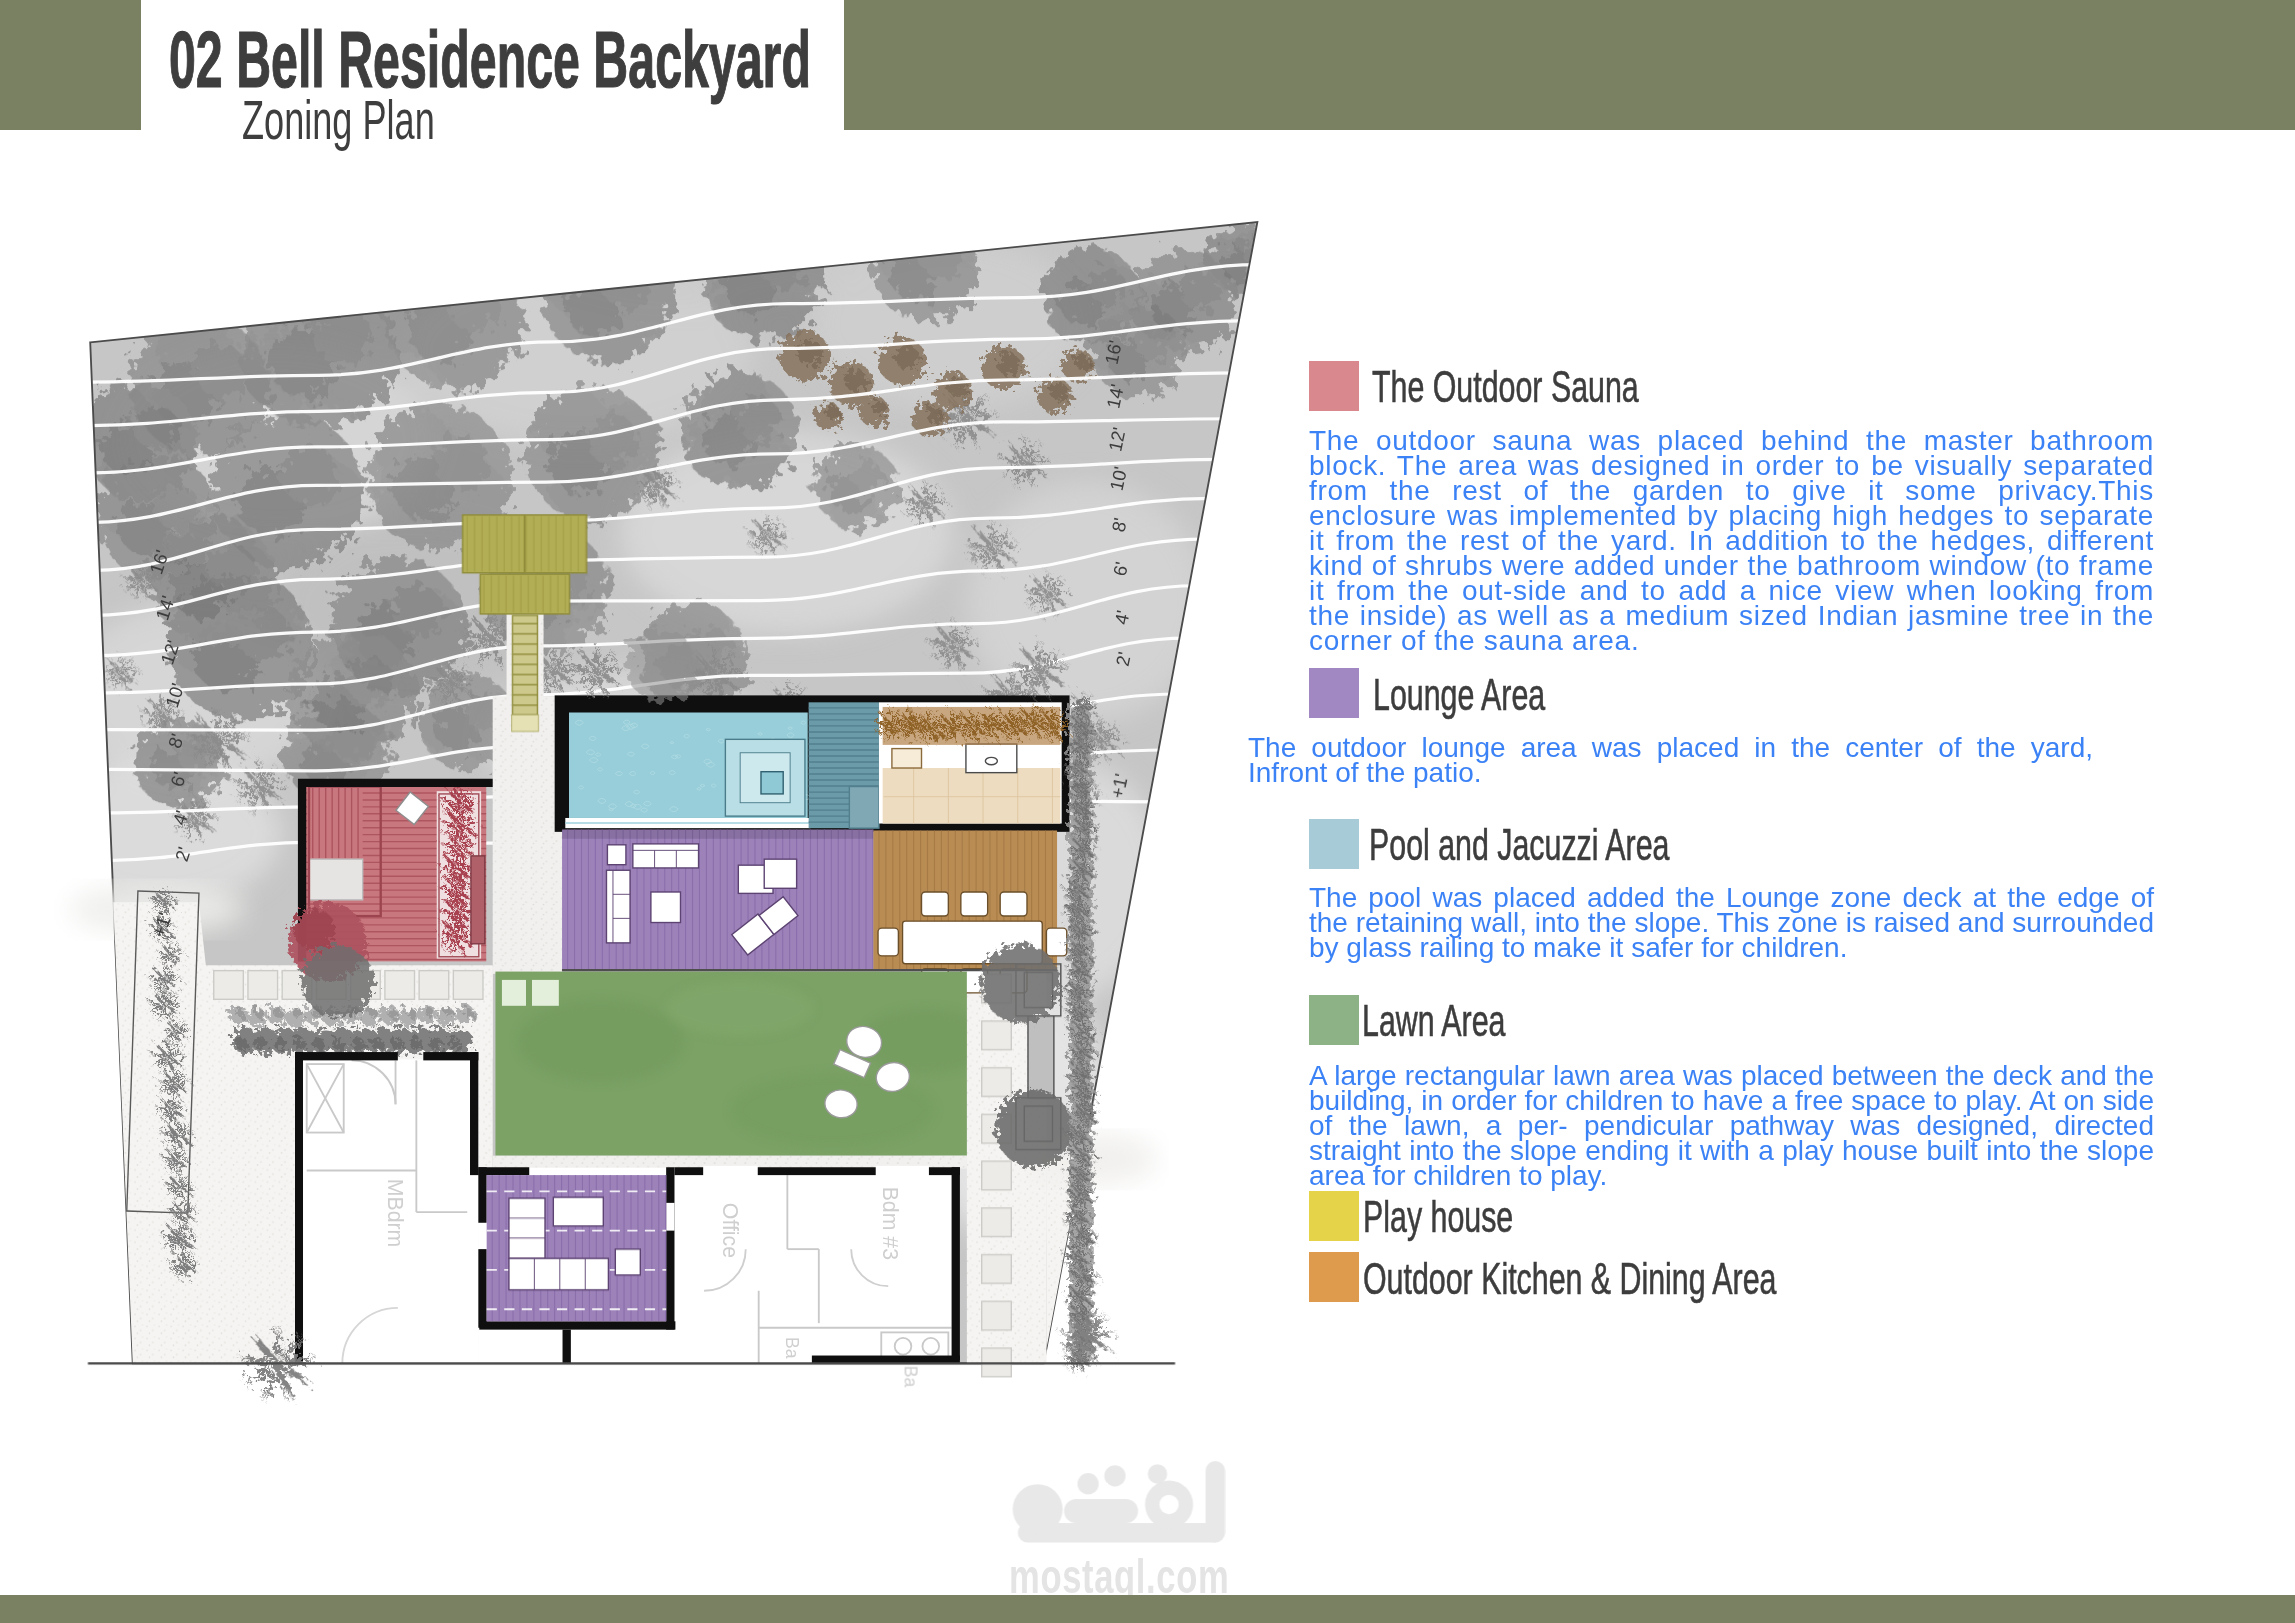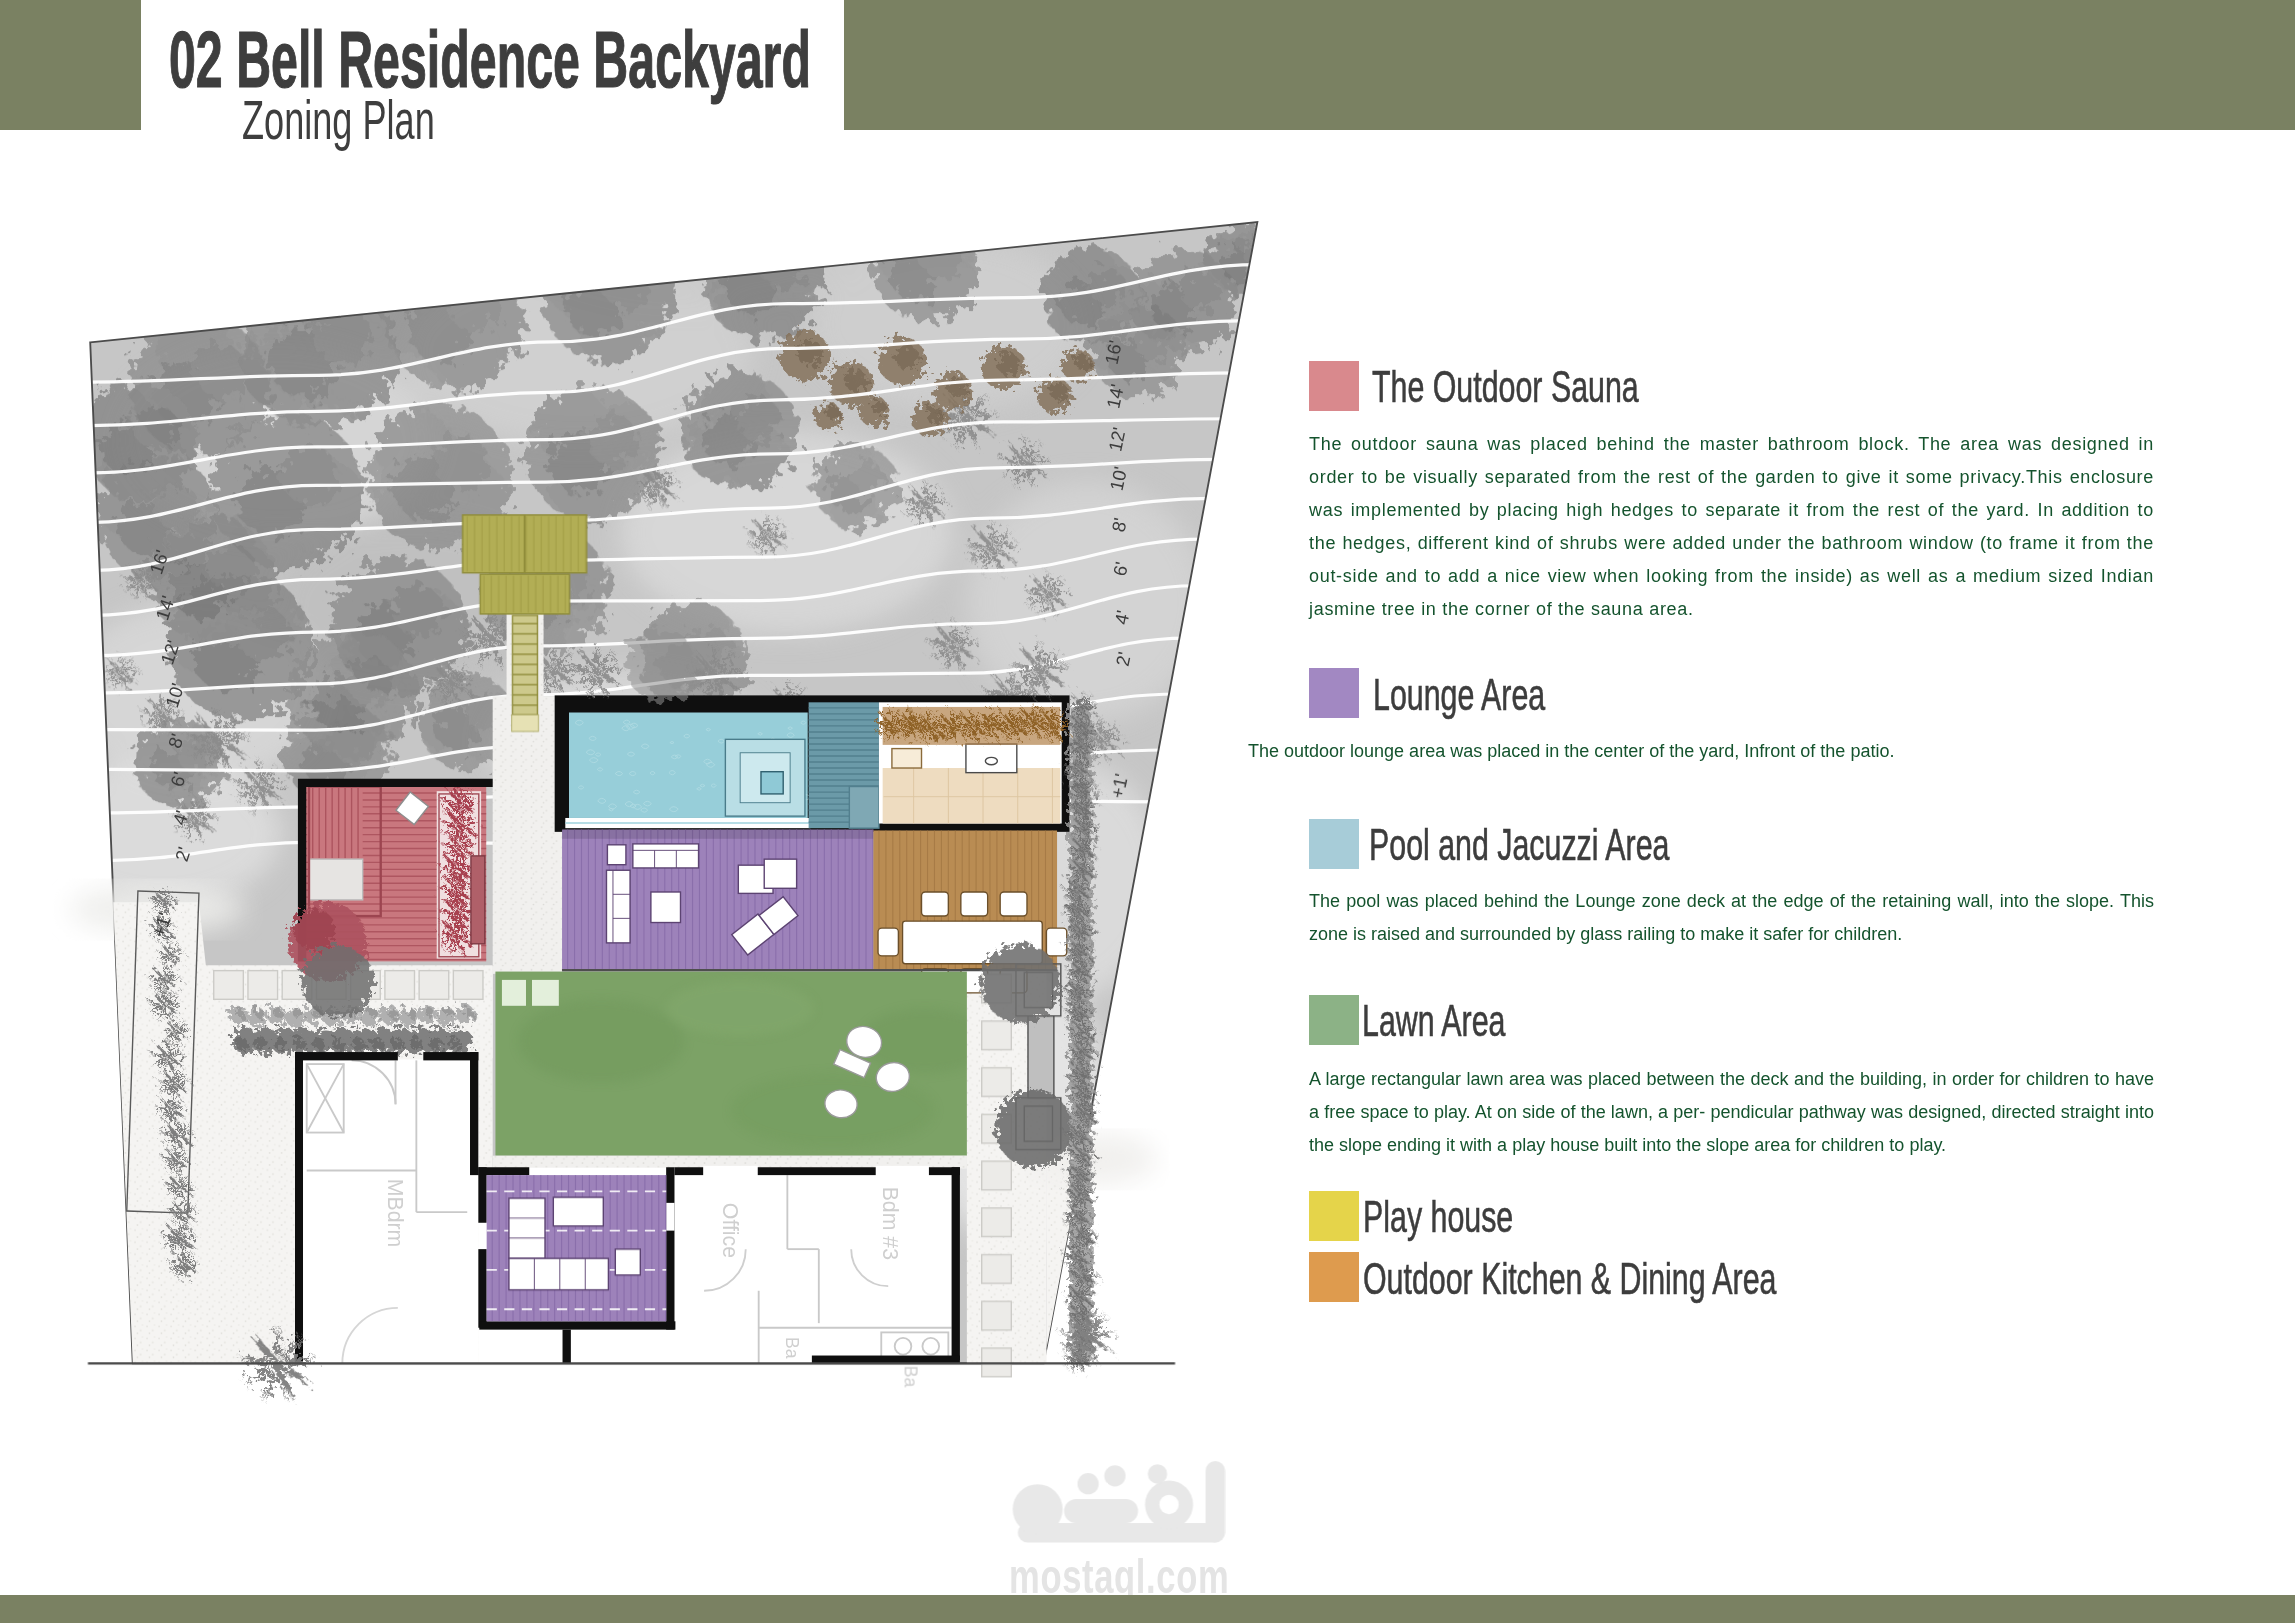--- a/index.html
+++ b/index.html
@@ -1,19 +1,19 @@
 <!DOCTYPE html>
 <html style="font-size:7.4px"><head><meta charset="utf-8">
 <style>
 html,body{margin:0;padding:0}
 body{width:2295px;height:1623px;position:relative;background:#fff;overflow:hidden;font-family:"Liberation Sans",sans-serif}
 .abs{position:absolute}
 .sq{position:absolute;width:50px;height:50px}
 .hd{position:absolute;font-size:44px;color:#3d3d3d;white-space:nowrap;transform:scaleX(.69);transform-origin:0 0;-webkit-text-stroke:0.6px #3d3d3d}
-.bd{position:absolute;width:845px;font-size:18px;line-height:33px;color:#14532d;text-align:justify}
+.bd{position:absolute;width:845px;font-size:28px;line-height:25px;color:#3b82f6;text-align:justify}
 </style></head>
 <body>
 
 <div class="abs" style="left:0;top:0;width:2295px;height:130px;background:#7a8162"></div>
 
 <div class="abs" style="left:141px;top:0;width:703px;height:199px;background:#fff"></div>
 
 <div class="abs" style="left:169px;top:14px;font-weight:bold;font-size:80px;color:#3e3e3e;white-space:nowrap;transform:scaleX(.604);transform-origin:0 0;-webkit-text-stroke:1.2px #3e3e3e">02 Bell Residence Backyard</div>
 
 <div class="abs" style="left:242px;top:87px;font-size:56px;color:#3e3e3e;white-space:nowrap;transform:scaleX(.645);transform-origin:0 0">Zoning Plan</div>
@@ -2882,21 +2882,21 @@
 <div class="sq" style="left:1309px;top:361px;background:#d9898d"></div>
 <div class="hd" style="left:1372px;top:362px">The Outdoor Sauna</div>
 <div class="bd" style="left:1309px;top:428px;letter-spacing:0.7px">The outdoor sauna was placed behind the master bathroom block. The area was designed in order to be visually separated from the rest of the garden to give it some privacy.This enclosure was implemented by placing high hedges to separate it from the rest of the yard. In addition to the hedges, different kind of shrubs were added under the bathroom window (to frame it from the out-side and to add a nice view when looking from the inside) as well as a medium sized Indian jasmine tree in the corner of the sauna area.</div>
 
 <div class="sq" style="left:1309px;top:668px;background:#a288c2"></div>
 <div class="hd" style="left:1373px;top:670px">Lounge Area</div>
 <div class="bd" style="left:1248px;top:735px;letter-spacing:0px">The outdoor lounge area was placed in the center of the yard, Infront of the patio.</div>
 
 <div class="sq" style="left:1309px;top:819px;background:#a7ccd8"></div>
 <div class="hd" style="left:1369px;top:820px">Pool and Jacuzzi Area</div>
-<div class="bd" style="left:1309px;top:885px;letter-spacing:0px">The pool was placed behind the Lounge zone deck at the edge of the retaining wall, into the slope. This zone is raised and surrounded by glass railing to make it safer for children.</div>
+<div class="bd" style="left:1309px;top:885px;letter-spacing:0px">The pool was placed added the Lounge zone deck at the edge of the retaining wall, into the slope. This zone is raised and surrounded by glass railing to make it safer for children.</div>
 
 <div class="sq" style="left:1309px;top:995px;background:#8cb286"></div>
 <div class="hd" style="left:1362px;top:996px">Lawn Area</div>
 <div class="bd" style="left:1309px;top:1063px;letter-spacing:0px">A large rectangular lawn area was placed between the deck and the building, in order for children to have a free space to play. At on side of the lawn, a per- pendicular pathway was designed, directed straight into the slope ending it with a play house built into the slope area for children to play.</div>
 
 <div class="sq" style="left:1309px;top:1191px;background:#e5d44a"></div>
 <div class="hd" style="left:1363px;top:1192px">Play house</div>
 
 <div class="sq" style="left:1309px;top:1252px;background:#de9b4e"></div>
 <div class="hd" style="left:1363px;top:1254px">Outdoor Kitchen &amp; Dining Area</div>

